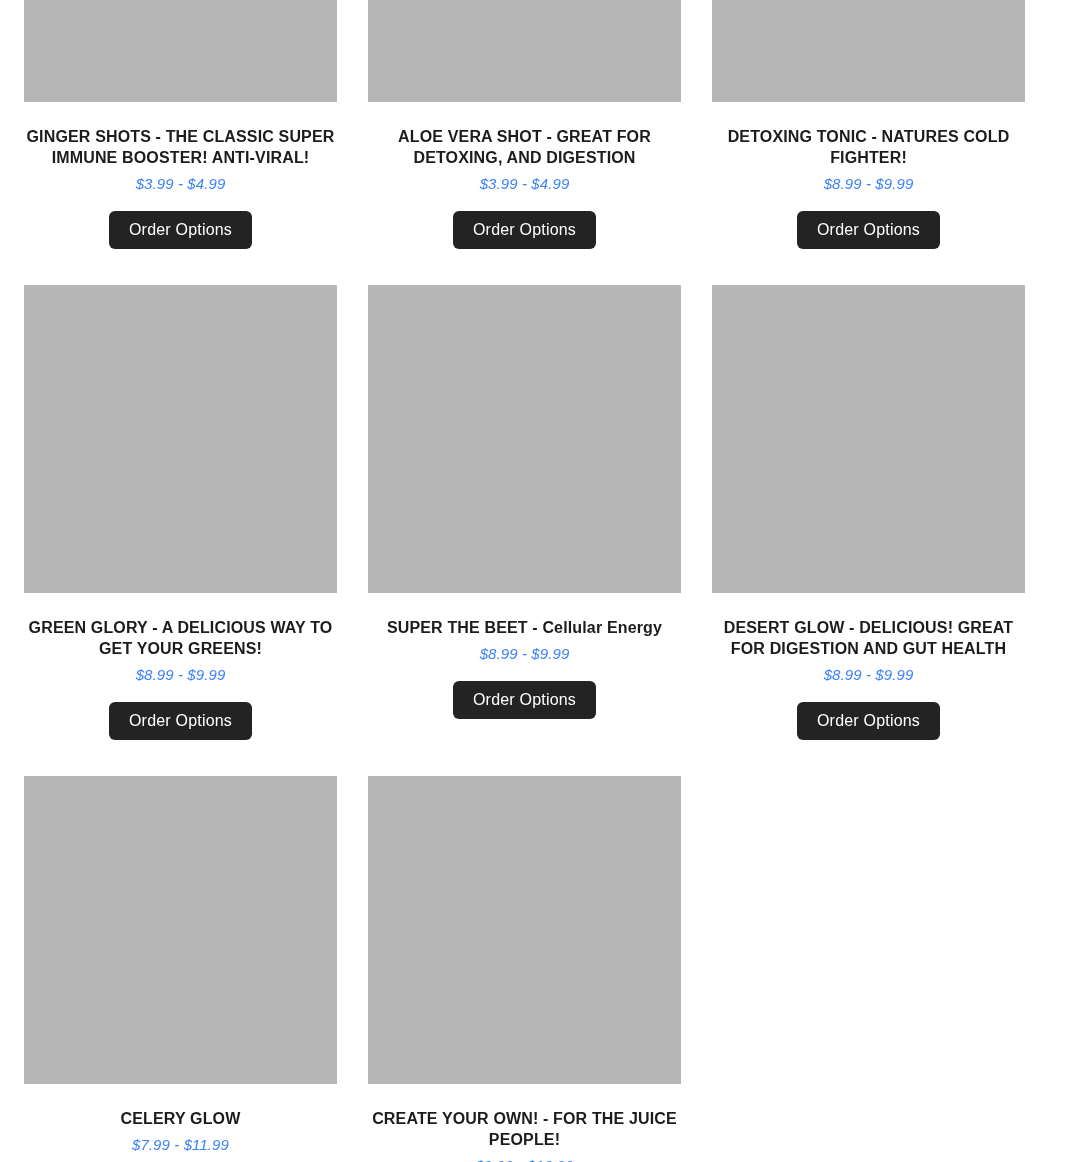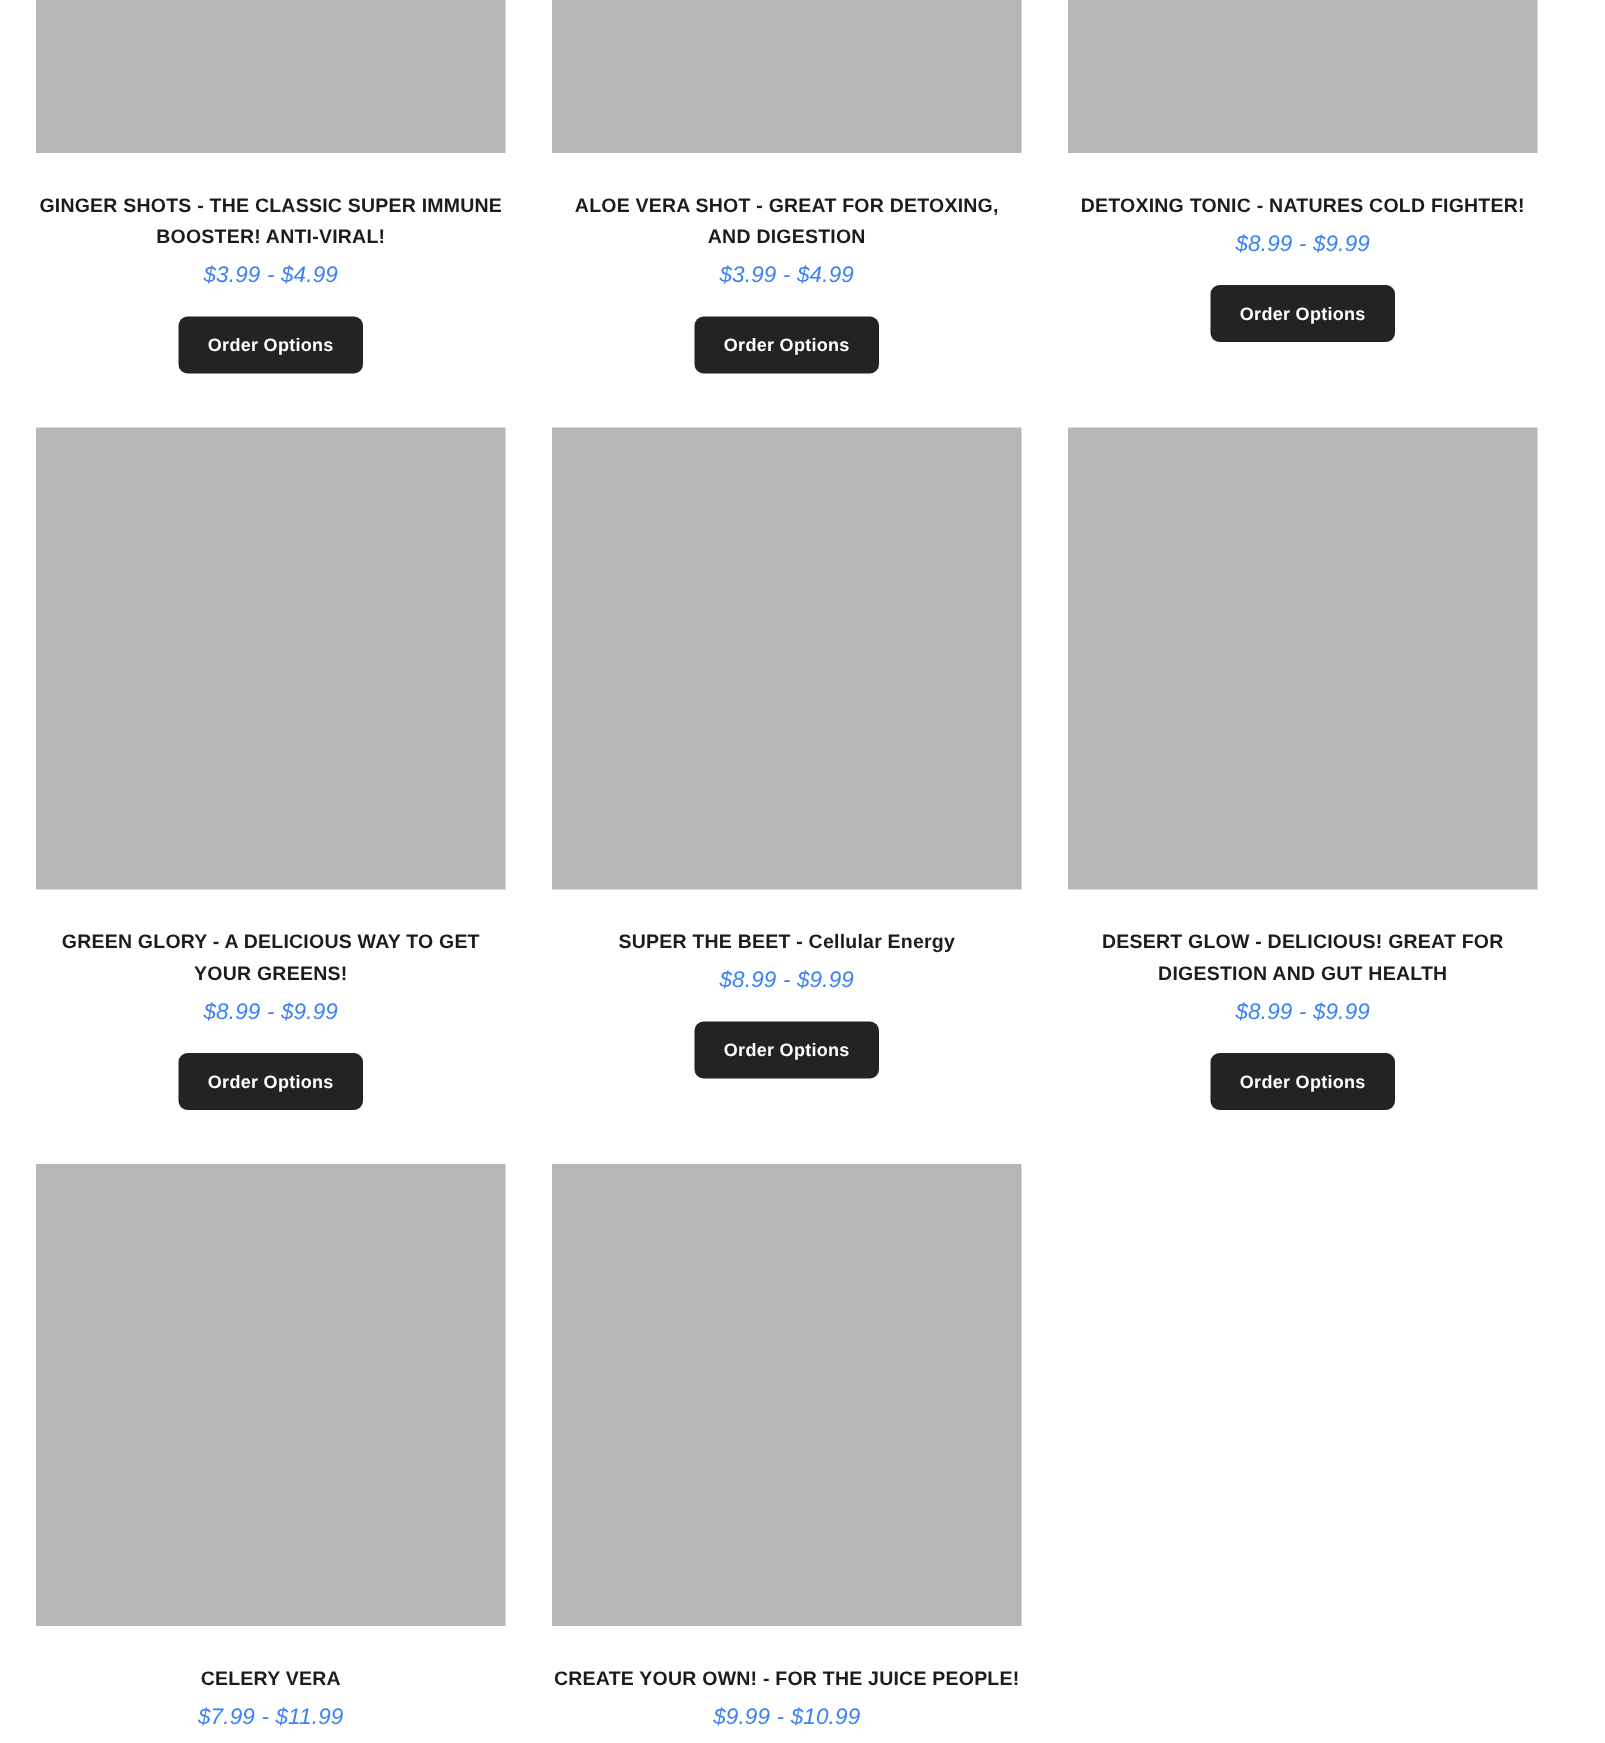--- a/index.html
+++ b/index.html
@@ -48,21 +48,21 @@
     width: 313px;
     height: 308px;
     background: #b6b6b6;
     display: block;
     flex: none;
   }
 
   .product-title {
     margin: 24px 0 0 0;
     width: 313px;
-    font-size: 13px;
+    font-size: 16px;
     line-height: 21px;
     font-weight: bold;
     letter-spacing: 0.15px;
     color: #1c1c1c;
     text-align: center;
     word-wrap: break-word;
   }
 
   .product-price {
     margin: 6px 0 0 0;
@@ -81,22 +81,22 @@
     align-items: center;
     justify-content: center;
     min-width: 96px;
     height: 38px;
     padding: 0 20px;
     background: #232323;
     color: #ffffff;
     border: none;
     border-radius: 6px;
     font-family: "Liberation Sans", sans-serif;
-    font-size: 12px;
-    font-weight: bold;
+    font-size: 16px;
+    font-weight: normal;
     letter-spacing: 0.2px;
     cursor: pointer;
     box-sizing: border-box;
     white-space: nowrap;
   }
 </style>
 </head>
 <body>
 
 <div class="page">
@@ -139,21 +139,21 @@
 
     <div class="product-card">
       <div class="product-image"></div>
       <div class="product-title">DESERT GLOW - DELICIOUS! GREAT FOR DIGESTION AND GUT HEALTH</div>
       <div class="product-price">$8.99 - $9.99</div>
       <button class="order-button">Order Options</button>
     </div>
 
     <div class="product-card">
       <div class="product-image"></div>
-      <div class="product-title">CELERY VERA</div>
+      <div class="product-title">CELERY GLOW</div>
       <div class="product-price">$7.99 - $11.99</div>
 
     </div>
 
     <div class="product-card">
       <div class="product-image"></div>
       <div class="product-title">CREATE YOUR OWN! - FOR THE JUICE PEOPLE!</div>
       <div class="product-price">$9.99 - $10.99</div>
 
     </div>

